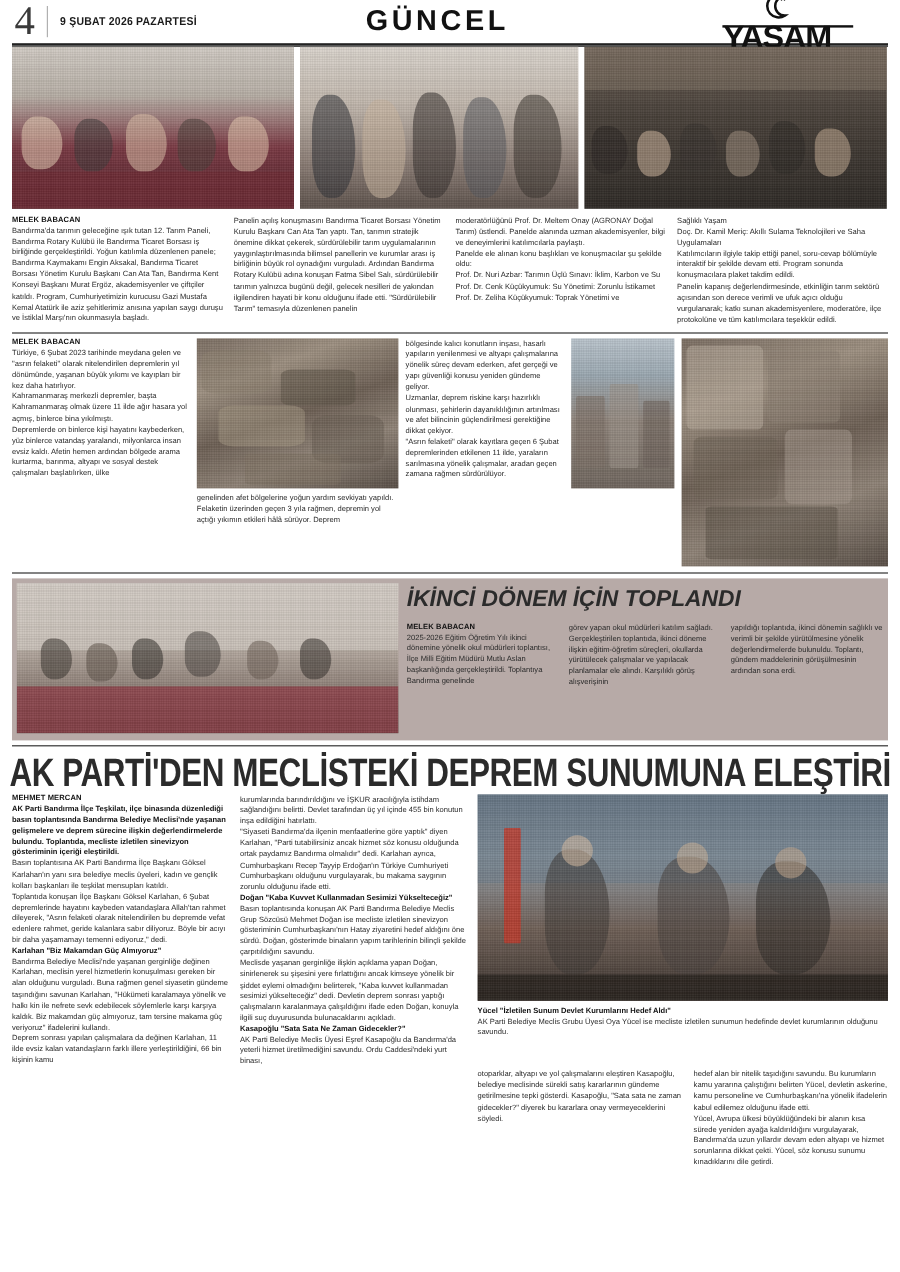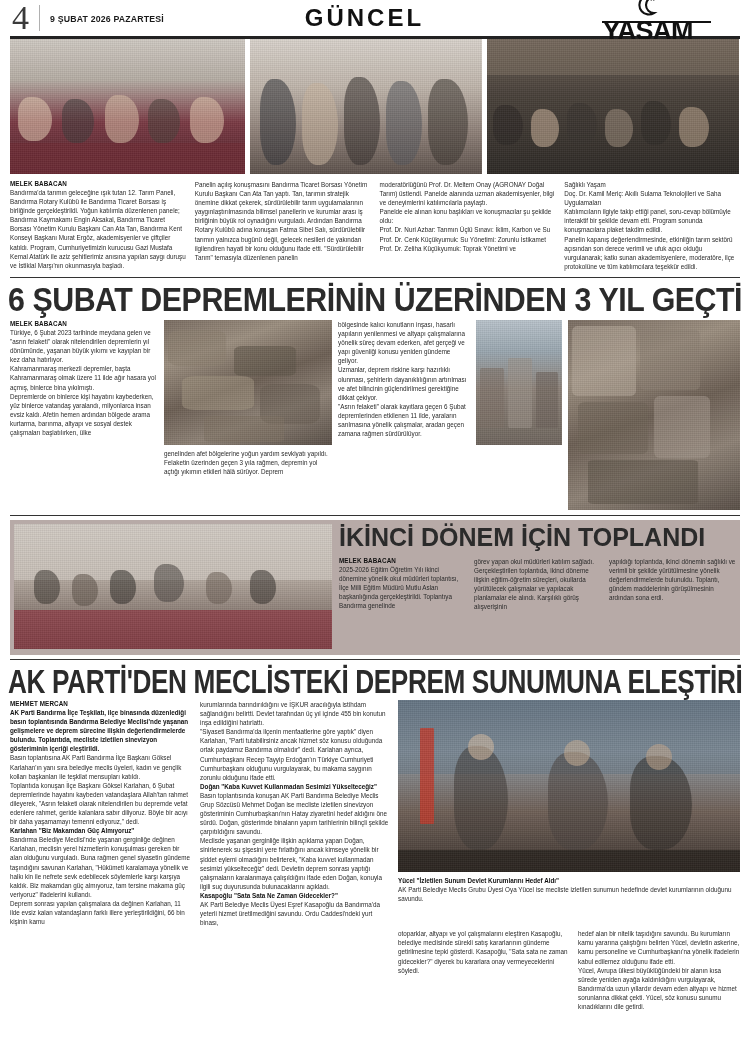--- a/index.html
+++ b/index.html
@@ -188,23 +188,20 @@
     <div class="col">
       <div class="body-text" style="white-space:pre-line;">Sağlıklı Yaşam
 Doç. Dr. Kamil Meriç: Akıllı Sulama Teknolojileri ve Saha Uygulamaları
 Katılımcıların ilgiyle takip ettiği panel, soru-cevap bölümüyle interaktif bir şekilde devam etti. Program sonunda konuşmacılara plaket takdim edildi.
 Panelin kapanış değerlendirmesinde, etkinliğin tarım sektörü açısından son derece verimli ve ufuk açıcı olduğu vurgulanarak; katkı sunan akademisyenlere, moderatöre, ilçe protokolüne ve tüm katılımcılara teşekkür edildi.</div>
     </div>
   </div>
 
   <div class="sep-line" style="margin-top:6px;"></div>
 
-  <div class="hl-wrap" style="padding-top:1px;">
-    <div class="headline h-main" style="display: inline-block; transform: scaleX(0.919799); transform-origin: left center;">6 ŞUBAT DEPREMLERİNİN ÜZERİNDEN 3 YIL GEÇTİ</div>
-  </div>
 
   <div style="display:flex; gap:6px; padding:0 4px; align-items:flex-start;">
 
     <div style="width:148px;">
       <div class="byline">MELEK BABACAN</div>
       <div class="body-text" style="white-space:pre-line;">Türkiye, 6 Şubat 2023 tarihinde meydana gelen ve "asrın felaketi" olarak nitelendirilen depremlerin yıl dönümünde, yaşanan büyük yıkımı ve kayıpları bir kez daha hatırlıyor.
 Kahramanmaraş merkezli depremler, başta Kahramanmaraş olmak üzere 11 ilde ağır hasara yol açmış, binlerce bina yıkılmıştı.
 Depremlerde on binlerce kişi hayatını kaybederken, yüz binlerce vatandaş yaralandı, milyonlarca insan evsiz kaldı. Afetin hemen ardından bölgede arama kurtarma, barınma, altyapı ve sosyal destek çalışmaları başlatılırken, ülke</div>
     </div>
 
@@ -267,21 +264,21 @@
           <i style="left:140px;top:40px;width:30px;height:38px;background:#494340;"></i>
           <i style="left:192px;top:48px;width:26px;height:32px;background:#6b5f55;"></i>
           <i style="left:236px;top:46px;width:26px;height:34px;background:#352f2c;"></i>
           <i style="left:0;top:86px;width:318px;height:39px;border-radius:0;background:#8d3a44;opacity:.75;"></i>
         </div>
         <div class="grain"></div>
       </div>
     </div>
 
     <div style="flex:1;">
-      <div class="headline" style="font-size:25px;line-height:27px;color:#2b2b2b;white-space:nowrap;">İKİNCİ DÖNEM İÇİN TOPLANDI</div>
+      <div class="headline" style="font-size:19px;line-height:27px;color:#2b2b2b;white-space:nowrap;font-style:italic;">İKİNCİ DÖNEM İÇİN TOPLANDI</div>
       <div class="cols" style="margin-top:6px;gap:8px;">
         <div class="col">
           <div class="byline">MELEK BABACAN</div>
           <div class="body-text">2025-2026 Eğitim Öğretim Yılı ikinci dönemine yönelik okul müdürleri toplantısı, İlçe Milli Eğitim Müdürü Mutlu Aslan başkanlığında gerçekleştirildi. Toplantıya Bandırma genelinde</div>
         </div>
         <div class="col">
           <div class="body-text">görev yapan okul müdürleri katılım sağladı. Gerçekleştirilen toplantıda, ikinci döneme ilişkin eğitim-öğretim süreçleri, okullarda yürütülecek çalışmalar ve yapılacak planlamalar ele alındı. Karşılıklı görüş alışverişinin</div>
         </div>
         <div class="col">
           <div class="body-text">yapıldığı toplantıda, ikinci dönemin sağlıklı ve verimli bir şekilde yürütülmesine yönelik değerlendirmelerde bulunuldu. Toplantı, gündem maddelerinin görüşülmesinin ardından sona erdi.</div>

